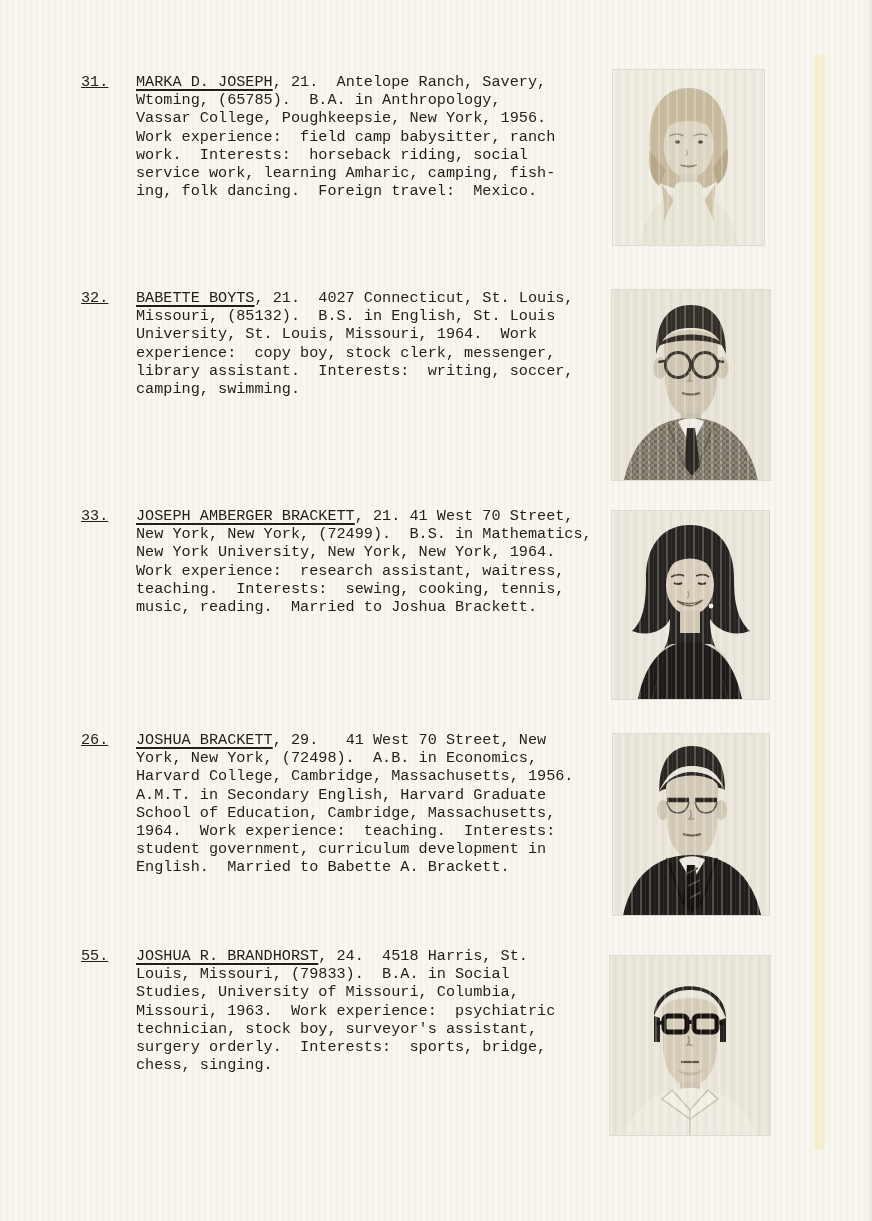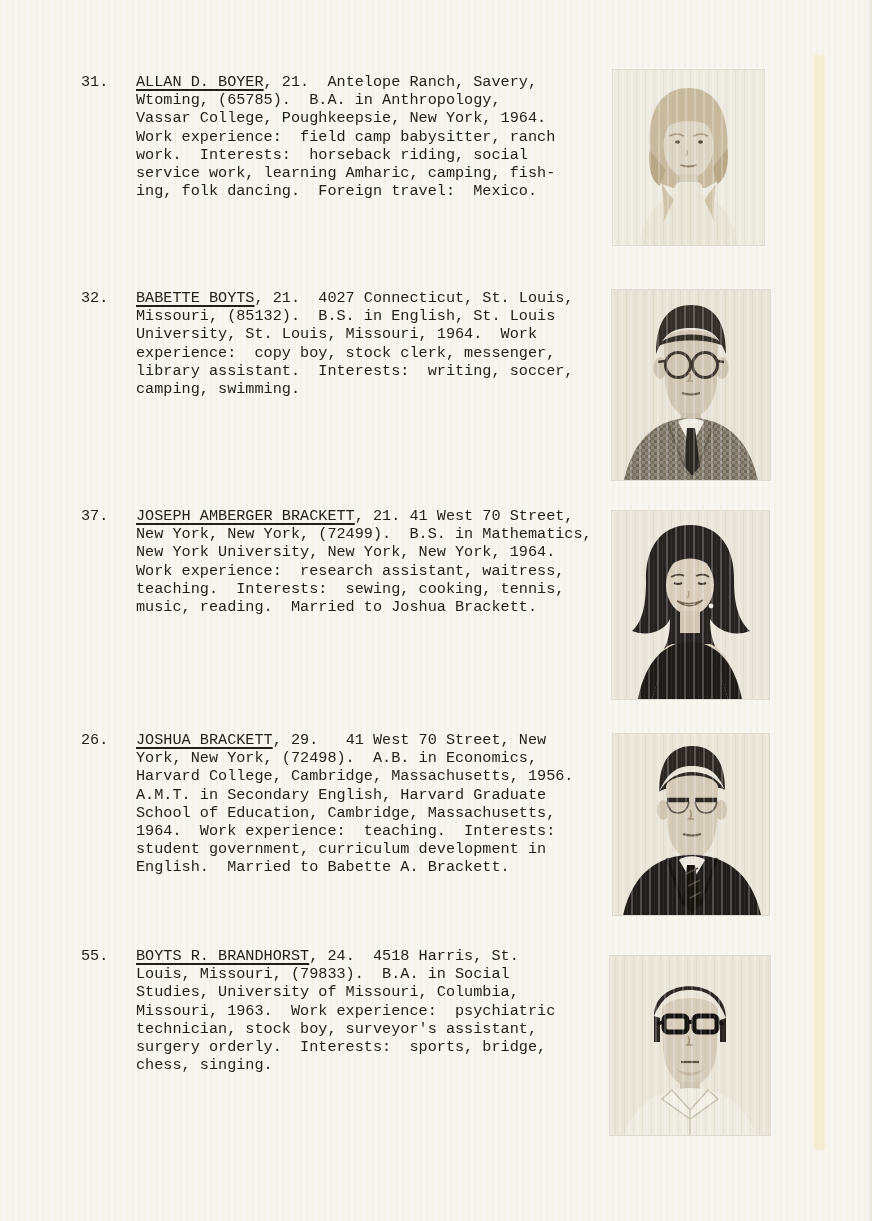--- a/index.html
+++ b/index.html
@@ -19,21 +19,21 @@
     background:rgba(240,222,140,.30);
     filter:blur(1px);
   }
   .edge-shade{
     position:absolute;right:0;top:0;width:6px;height:1221px;
     background:linear-gradient(90deg, rgba(0,0,0,0), rgba(120,115,100,.10));
   }
   .entry{position:absolute;left:0;width:610px;color:#221e18;}
   .num{
     position:absolute;left:81px;top:0;
-    font-size:15.2px;line-height:18.2px;white-space:pre;
+    font-size:15.2px;line-height:18.2px;white-space:pre;text-decoration:underline;
   }
   .bio{
     position:absolute;left:136px;top:0;width:474px;
     font-size:15.2px;line-height:18.2px;
     white-space:pre-wrap;word-break:keep-all;
   }
   .pname{
     text-decoration:underline;
     text-decoration-thickness:1.5px;
     text-underline-offset:3px;
@@ -50,23 +50,23 @@
 </style>
 </head>
 <body>
 
 <div class="page">
   <div class="scan-band"></div>
   <div class="edge-shade"></div>
 
   <section class="entry" style="top:73px">
     <div class="num">31.</div>
-    <div class="bio"><span class="pname">ALLAN D. BOYER</span><span>, 21.  Antelope Ranch, Savery,
+    <div class="bio"><span class="pname">MARKA D. JOSEPH</span><span>, 21.  Antelope Ranch, Savery,
 Wtoming, (65785).  B.A. in Anthropology,
-Vassar College, Poughkeepsie, New York, 1964.
+Vassar College, Poughkeepsie, New York, 1956.
 Work experience:  field camp babysitter, ranch
 work.  Interests:  horseback riding, social
 service work, learning Amharic, camping, fish-
 ing, folk dancing.  Foreign travel:  Mexico.</span></div>
   </section>
   <figure class="photo" style="left:613px;top:70px;width:151px;height:175px">
     <svg viewBox="0 0 150 175">
       <rect width="150" height="175" fill="#edeadf"></rect>
       <path d="M75 18 C47 18 35 42 36 72 C37 98 42 108 48 114 L60 118 L92 118 L103 112 C110 104 114 94 114 70 C113 40 101 18 75 18 Z" fill="#c8ba9e"></path>
       <path d="M36 80 C34 102 40 112 46 116 L52 100 Z" fill="#b8a887"></path>
@@ -119,21 +119,21 @@
       <path d="M70 103 Q79 106 88 103" stroke="#6f6452" stroke-width="2" fill="none"></path>
       <rect x="69" y="123" width="20" height="14" fill="#c9bfad"></rect>
       <path d="M12 190 C22 146 48 128 79 128 C110 128 136 146 146 190 Z" fill="url(#tweed)"></path>
       <path d="M66 132 L79 156 L92 132 C86 127 72 127 66 132 Z" fill="#efece3"></path>
       <path d="M75 138 L83 138 L88 176 L80 186 L72 176 Z" fill="#2a2621"></path>
       <path d="M56 134 L72 176 M102 134 L86 176" stroke="#55503f" stroke-width="2" opacity=".6"></path>
     </svg>
   </figure>
 
   <section class="entry" style="top:507px">
-    <div class="num">37.</div>
+    <div class="num">33.</div>
     <div class="bio"><span class="pname">JOSEPH AMBERGER BRACKETT</span><span>, 21. 41 West 70 Street,
 New York, New York, (72499).  B.S. in Mathematics,
 New York University, New York, New York, 1964.
 Work experience:  research assistant, waitress,
 teaching.  Interests:  sewing, cooking, tennis,
 music, reading.  Married to Joshua Brackett.</span></div>
   </section>
   <figure class="photo" style="left:612px;top:511px;width:157px;height:188px">
     <svg viewBox="0 0 157 188">
       <rect width="157" height="188" fill="#eae6db"></rect>
@@ -180,21 +180,21 @@
       <path d="M10 181 C20 138 46 121 79 121 C112 121 138 138 148 181 Z" fill="#211d1a"></path>
       <path d="M66 126 L79 148 L92 126 C86 121 72 121 66 126 Z" fill="#ece8dd"></path>
       <path d="M74 131 L82 131 L88 170 L79 179 L70 170 Z" fill="#16130f"></path>
       <path d="M73 140 l12 -6 M75 152 l12 -6 M77 164 l11 -6" stroke="#4e463c" stroke-width="1.6"></path>
       <path d="M54 124 L70 170 M104 124 L88 170" stroke="#0f0d0b" stroke-width="2.5" opacity=".7"></path>
     </svg>
   </figure>
 
   <section class="entry" style="top:947px">
     <div class="num">55.</div>
-    <div class="bio"><span class="pname">BOYTS R. BRANDHORST</span><span>, 24.  4518 Harris, St.
+    <div class="bio"><span class="pname">JOSHUA R. BRANDHORST</span><span>, 24.  4518 Harris, St.
 Louis, Missouri, (79833).  B.A. in Social
 Studies, University of Missouri, Columbia,
 Missouri, 1963.  Work experience:  psychiatric
 technician, stock boy, surveyor's assistant,
 surgery orderly.  Interests:  sports, bridge,
 chess, singing.</span></div>
   </section>
   <figure class="photo" style="left:610px;top:956px;width:160px;height:179px">
     <svg viewBox="0 0 160 179">
       <rect width="160" height="179" fill="#e9e5d9"></rect>

